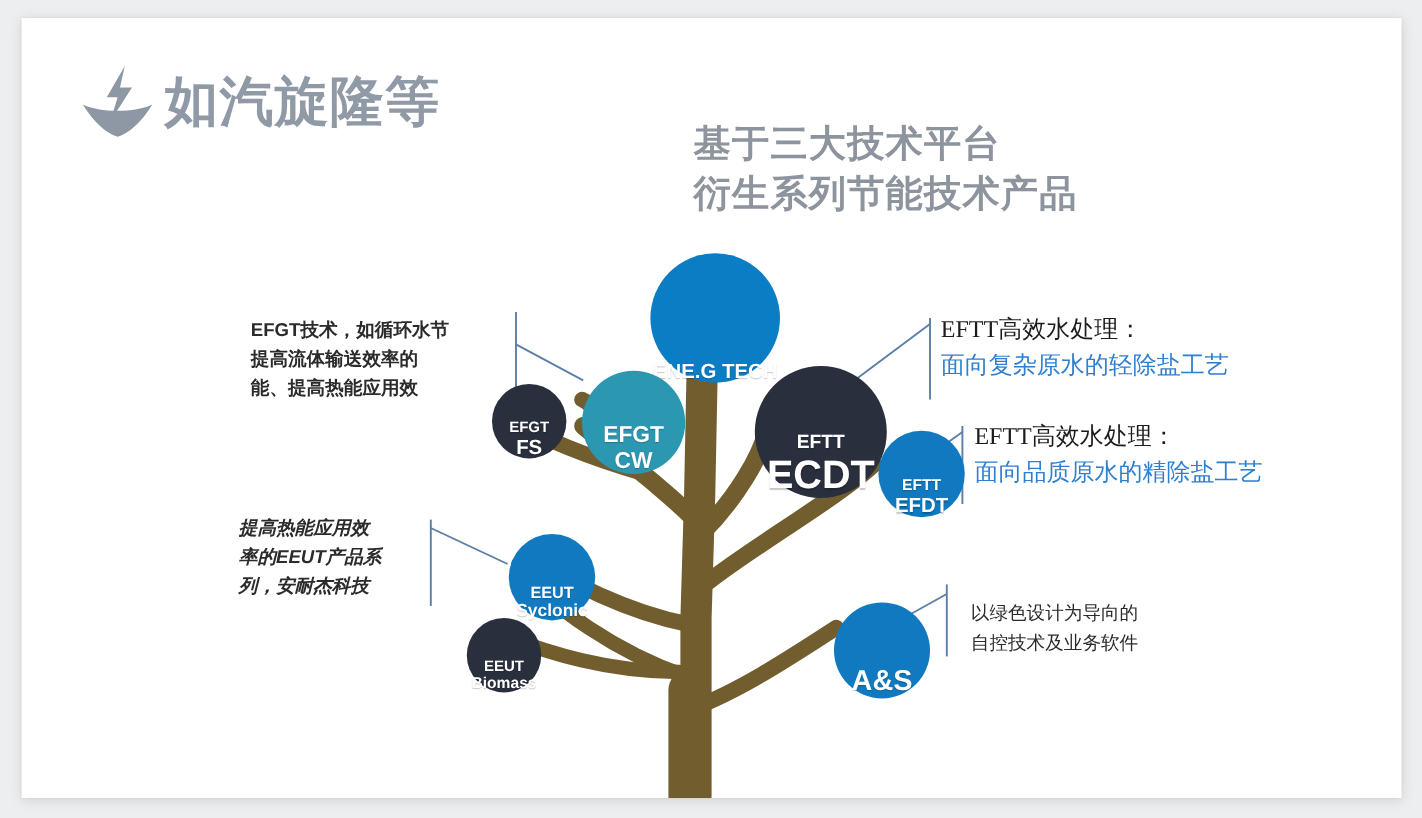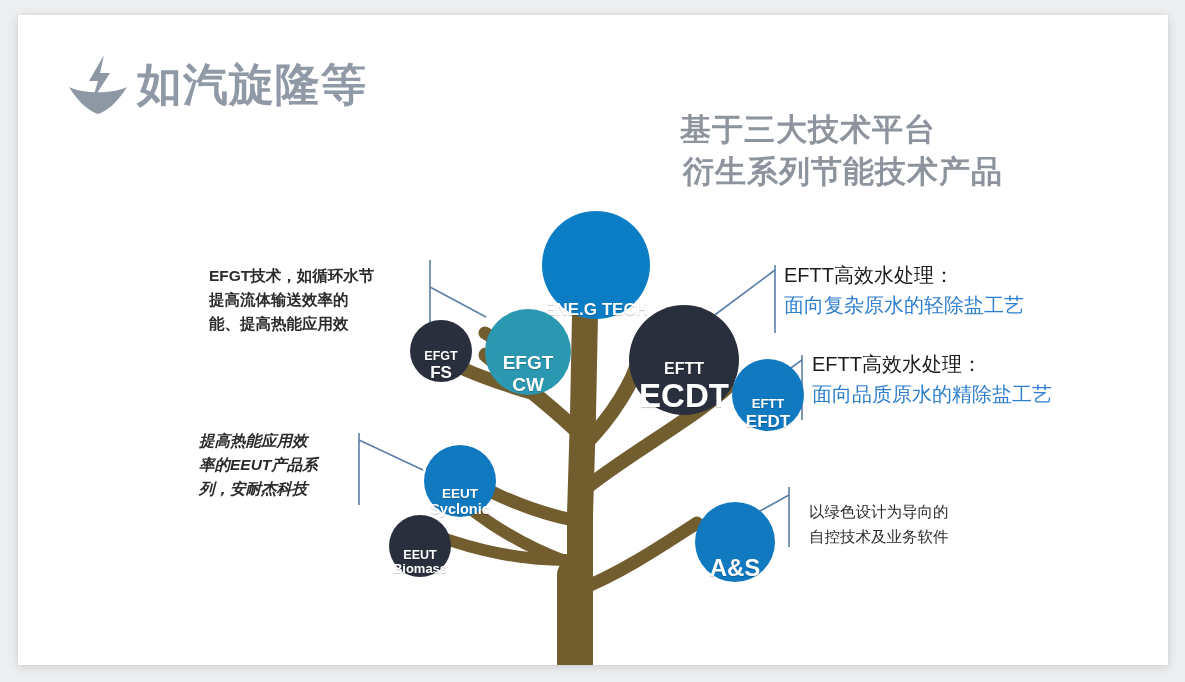--- a/index.html
+++ b/index.html
@@ -23,23 +23,23 @@
   .logo-block{ position:absolute; left:47px; top:36px; display:flex; align-items:center; }
   .logo-mark{ width:66px; height:66px; position:relative; flex:none; }
   .logo-text{
     font-size:45px; font-weight:bold; color:#9099a6;
     letter-spacing:1px; line-height:1; margin-left:6px;
     white-space:nowrap;
   }
 
   
   .headline{
-    position:absolute; left:560px; top:94px; width:530px;
+    position:absolute; left:560px; top:84px; width:530px;
     color:#8d949d; font-weight:bold; font-size:31px; line-height:1.36;
-    text-align:center; letter-spacing:1px;
+    text-align:left; letter-spacing:1px;
   }
   .headline .l1{ display:block; padding-right:70px; }
   .headline .l2{ display:block; }
 
   
   .tree-canvas{ position:absolute; left:0; top:0; width:1150px; height:650px; }
 
   
   .node{
     position:absolute; border-radius:50%;
@@ -47,21 +47,21 @@
     color:#ffffff; text-align:center; line-height:1.12;
     text-shadow:0 1px 1px rgba(0,0,0,.22);
   }
   .node .sub{ font-weight:bold; }
   .node .main{ font-weight:bold; }
 
   
   .ann{ position:absolute; }
   .ann .ln{ display:block; white-space:nowrap; }
   .ann-left{ text-align:left; font-size:15.5px; color:#2b2b2b; line-height:1.55; font-weight:bold; }
-  .ann-right-title{ font-size:20px; color:#1c1c1c; line-height:1.5; white-space:nowrap; }
+  .ann-right-title{ font-size:20px; color:#1c1c1c; line-height:1.5; white-space:nowrap;font-family:Liberation Serif, serif; }
   .ann-right-sub{ font-size:20px; color:#2f7fd0; line-height:1.5; white-space:nowrap; }
   .ann-small{ font-size:15.5px; color:#2b2b2b; line-height:1.62; }
 </style>
 </head>
 <body>
 
 <div id="slide-root">
   <div class="slide-card">
 
     <div class="logo-block">

